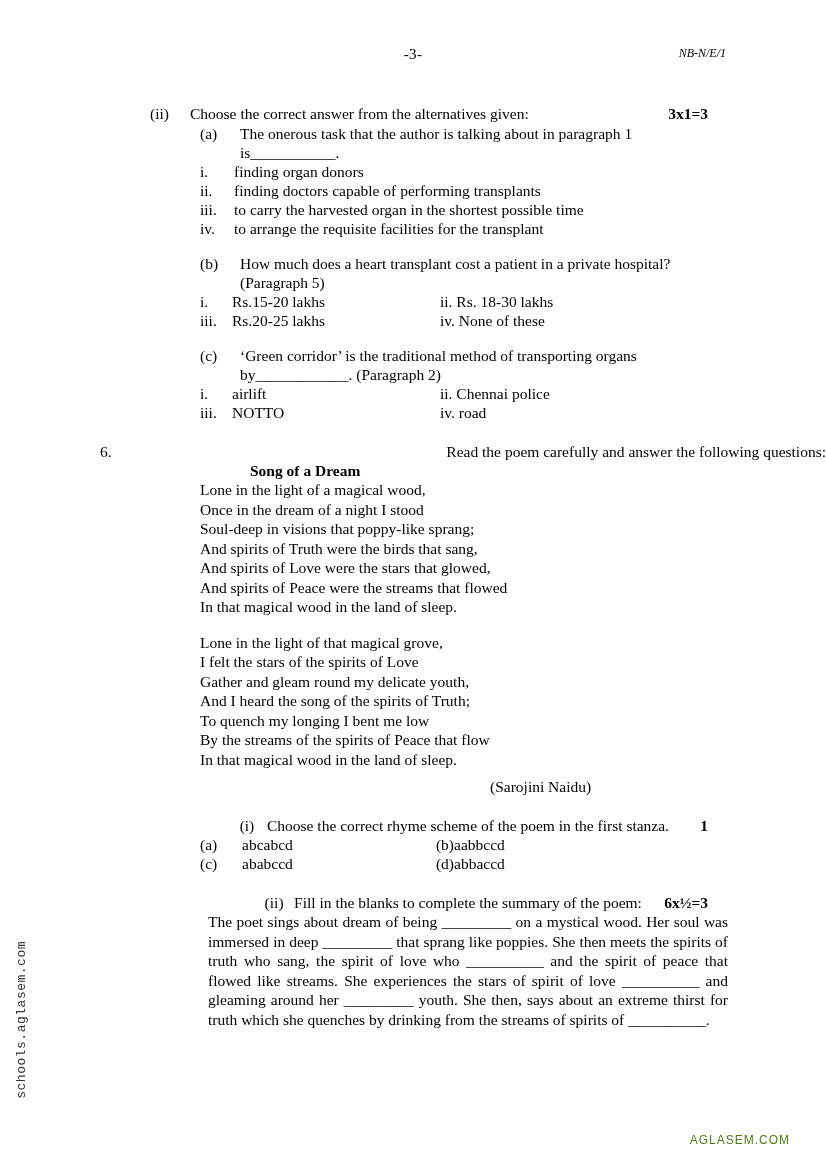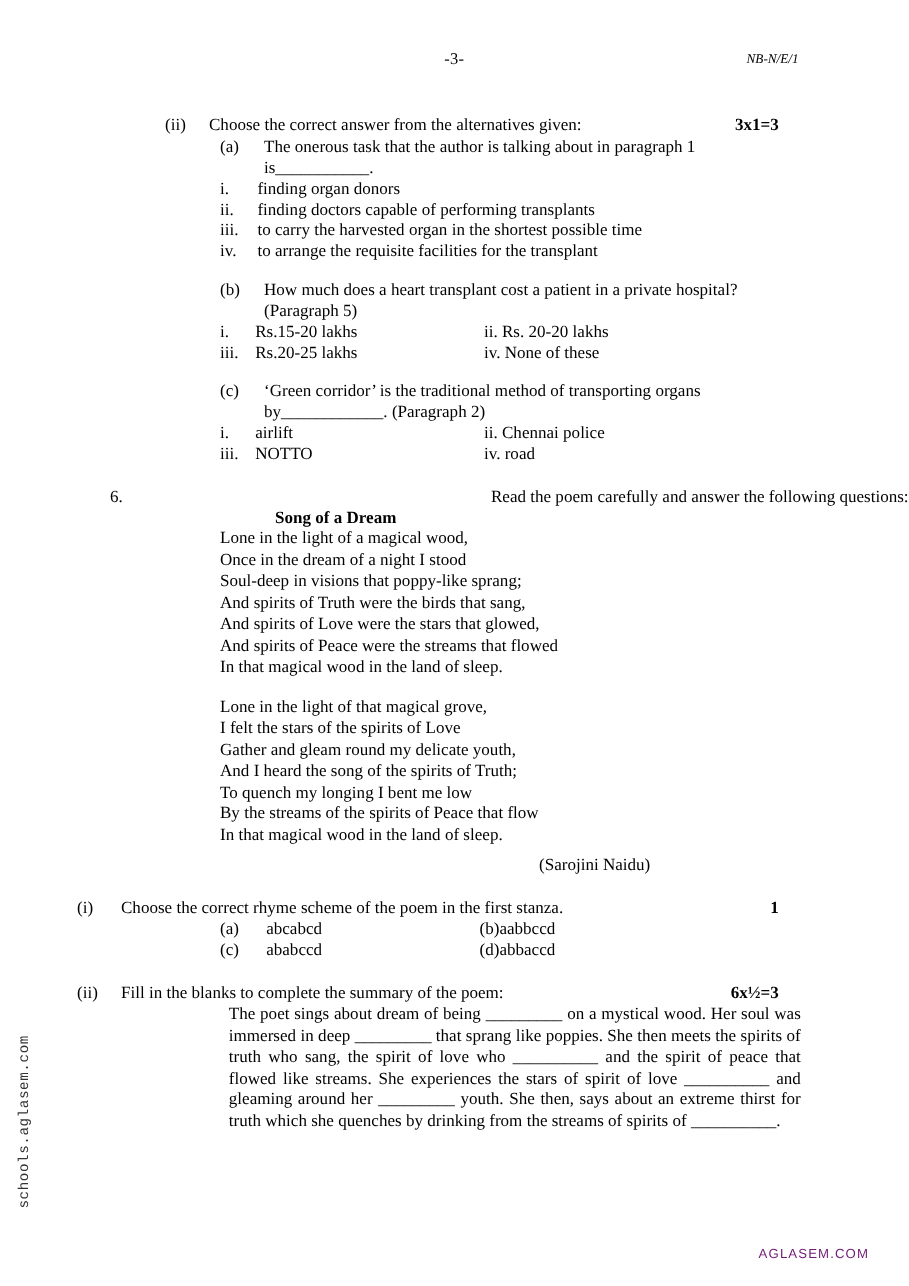--- a/index.html
+++ b/index.html
@@ -55,21 +55,21 @@
     writing-mode: vertical-rl;
     transform: rotate(180deg);
     letter-spacing: 0.5px;
   }
   .watermark-bottom {
     position: absolute;
     right: 36px;
     bottom: 22px;
     font-family: "Liberation Sans", sans-serif;
     font-size: 12px;
-    color: #701a75;
+    color: #4d7c0f;
     letter-spacing: 1px;
   }
 
   
   .content {
     position: absolute;
     top: 104px;
     left: 0;
     width: 826px;
     font-size: 15.5px;
@@ -95,20 +95,21 @@
   }
   .roman-label {
     display: inline-block;
     width: 32px;
     vertical-align: top;
   }
 
   .q-line {
     margin-left: 70px;
     position: relative;
+    text-align: center;
   }
   .sub-line {
     margin-left: 200px;
     position: relative;
   }
   .opt-line {
     margin-left: 200px;
     position: relative;
   }
   .opt-line .roman-label { width: 34px; }
@@ -219,21 +220,21 @@
 
     <div class="spacer-16"></div>
 
     <div class="sub-line">
       <span class="item-label">(b)</span><span>How much does a heart transplant cost a patient in a private hospital?</span>
     </div>
     <div class="sub-line">
       <span class="item-label"></span><span>(Paragraph 5)</span>
     </div>
     <div class="two-col">
-      <span class="col-a"><span class="roman-label">i.</span><span>Rs.15-20 lakhs</span></span><span class="col-b">ii. Rs. 20-20 lakhs</span>
+      <span class="col-a"><span class="roman-label">i.</span><span>Rs.15-20 lakhs</span></span><span class="col-b">ii. Rs. 18-30 lakhs</span>
     </div>
     <div class="two-col">
       <span class="col-a"><span class="roman-label">iii.</span><span>Rs.20-25 lakhs</span></span><span class="col-b">iv. None of these</span>
     </div>
 
     <div class="spacer-16"></div>
 
     <div class="sub-line">
       <span class="item-label">(c)</span><span>‘Green corridor’ is the traditional method of transporting organs</span>
     </div>

